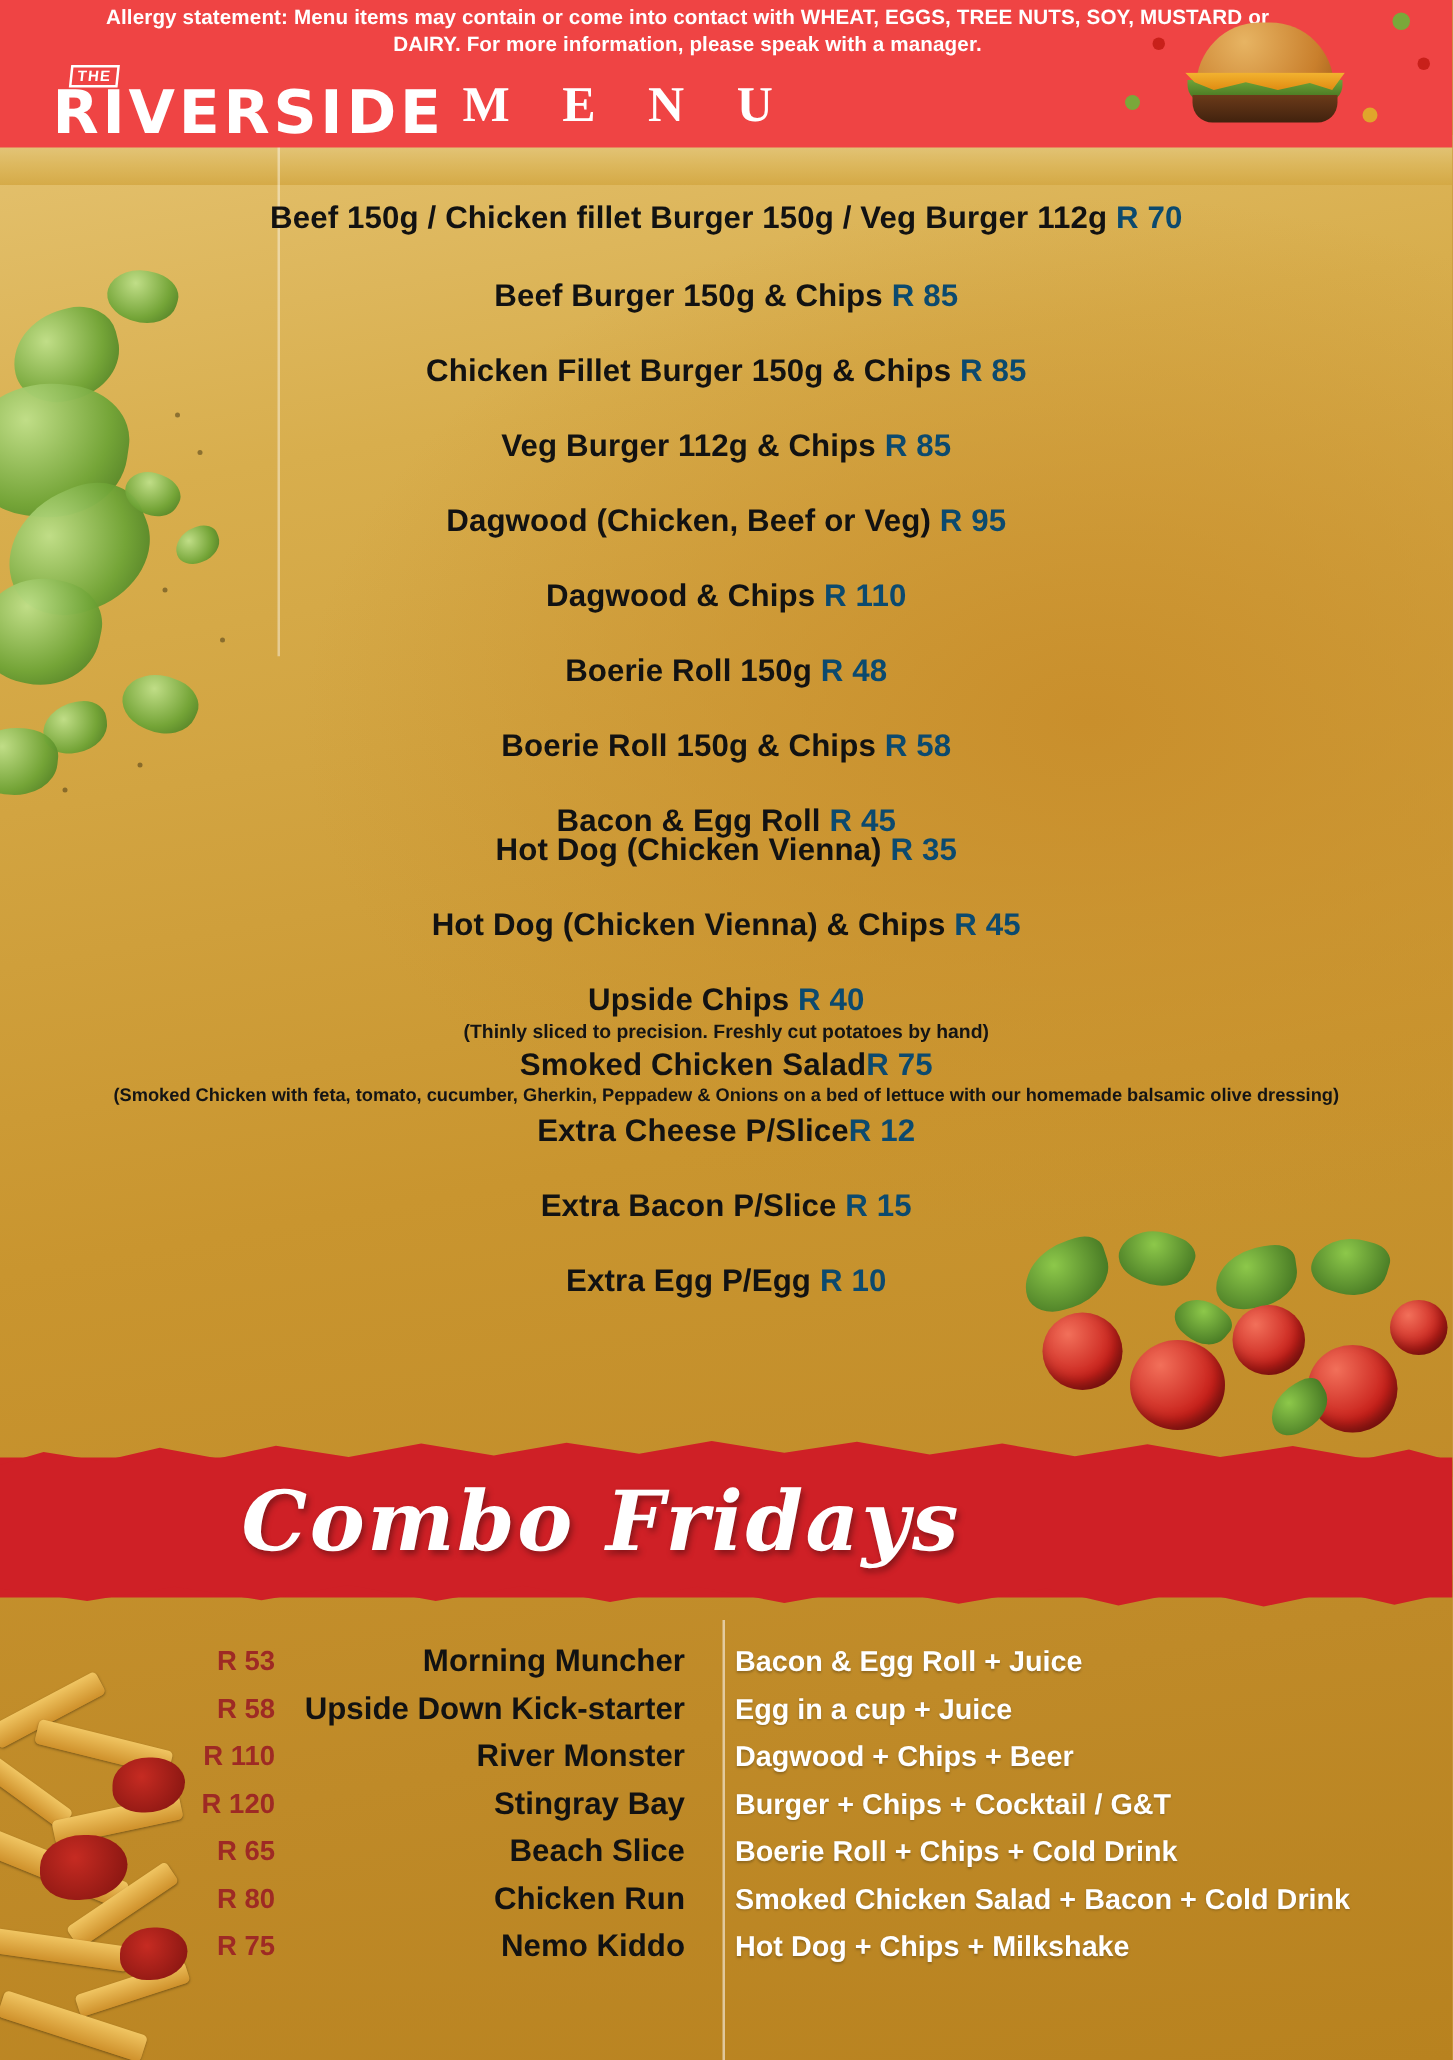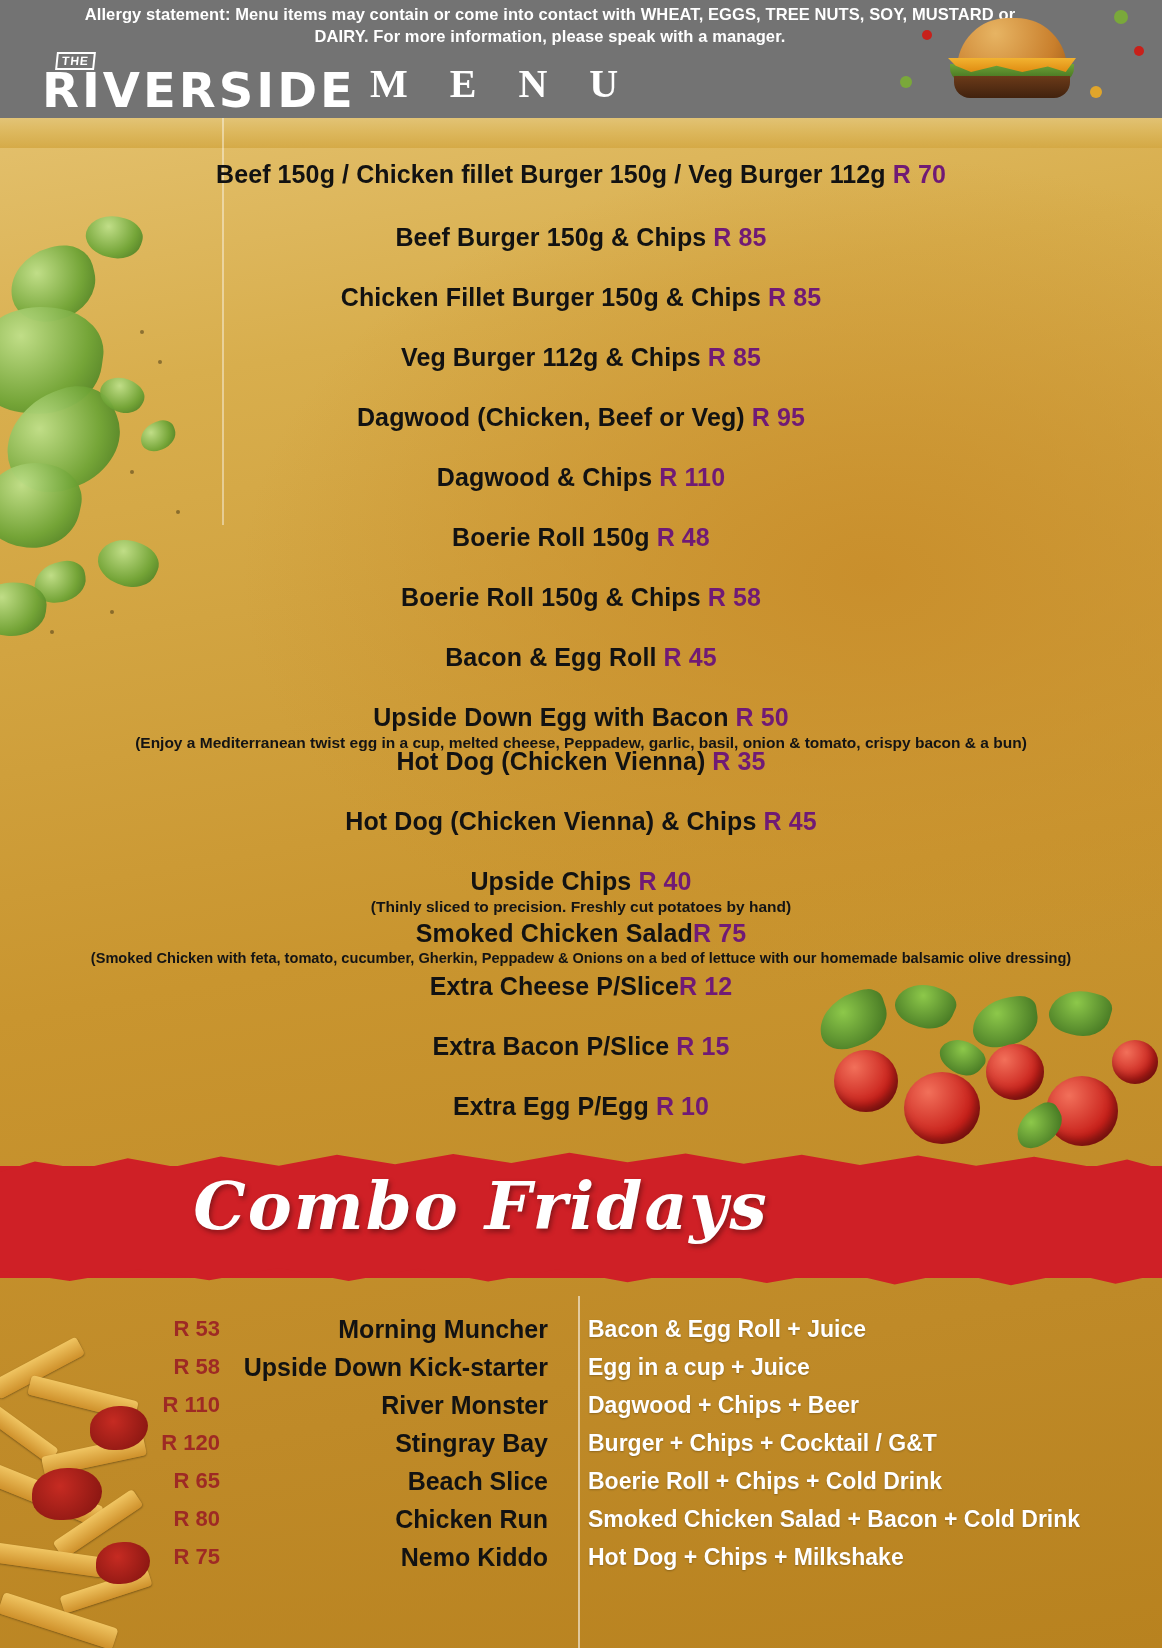--- a/index.html
+++ b/index.html
@@ -23,21 +23,21 @@
   }
   .bg-topband {
     position: absolute; left:0; right:0; top:108px; height: 40px;
     background: linear-gradient(180deg,#e7ce8c 0%, #dcb75c 60%, #d3a742 100%);
     opacity: .85;
   }
 
   
   .header {
     position: absolute; left: 0; top: 0; width: 100%; height: 118px;
-    background: #737373;
+    background: #ef4444;
     overflow: hidden;
     z-index: 5;
   }
   .allergy {
     position: absolute; left: 60px; top: 4px; width: 980px;
     text-align: center;
     color: #ffffff;
     font-size: 16.5px;
     font-weight: bold;
     line-height: 1.32;
@@ -149,21 +149,21 @@
     z-index: 4;
   }
   .item {
     color: #121212;
     font-size: 25px;
     font-weight: bold;
     line-height: 1;
     letter-spacing: .1px;
     white-space: nowrap;
   }
-  .item .price { color: #701a75; font-weight: bold; }
+  .item .price { color: #0c4a6e; font-weight: bold; }
   .desc {
     color: #141414;
     font-weight: bold;
     font-size: 15.5px;
     line-height: 1.1;
     margin-top: 4px;
   }
   .desc.small { font-size: 14.6px; }
   .row { margin: 0; }
 
@@ -185,21 +185,21 @@
       100% 100%, 0% 100%);
   }
   .torn-bottom {
     position: absolute; left: 0; top: 112px; width: 1162px; height: 36px;
     background: #cf2026;
     clip-path: polygon(0% 0%, 100% 0%, 100% 38%, 96% 66%, 92% 36%, 87% 70%,
       82% 34%, 77% 68%, 72% 30%, 66% 64%, 60% 28%, 54% 62%, 48% 26%, 42% 60%,
       36% 24%, 30% 58%, 24% 22%, 18% 56%, 12% 26%, 6% 58%, 0% 30%);
   }
   .combo-title {
-    position: absolute; left: 0; top: 19px; width: 962px;
+    position: absolute; left: 0; top: 30px; width: 962px;
     text-align: center;
     color: #ffffff;
     font-family: "DejaVu Serif", serif;
     font-style: italic;
     font-size: 66px;
     font-weight: bold;
     letter-spacing: 2px;
     text-shadow: 2px 3px 5px rgba(0,0,0,.35);
   }
 
@@ -317,24 +317,20 @@
   </div>
 
   <div class="row" style="margin-top:35px;">
     <div class="item"><span>Boerie Roll 150g &amp; Chips</span> <span class="price">R 58</span></div>
   </div>
 
   <div class="row" style="margin-top:35px;">
     <div class="item"><span>Bacon &amp; Egg Roll</span> <span class="price">R 45</span></div>
   </div>
 
-  <div class="row" style="margin-top:35px;">
-    <div class="item"><span>Upside Down Egg with Bacon</span> <span class="price">R 50</span></div>
-    <div class="desc">(Enjoy a Mediterranean twist egg in a cup, melted cheese, Peppadew, garlic, basil, onion &amp; tomato, crispy bacon &amp; a bun)</div>
-  </div>
 
   <div class="row" style="margin-top:-2px;">
     <div class="item"><span>Hot Dog (Chicken Vienna)</span> <span class="price">R 35</span></div>
   </div>
 
   <div class="row" style="margin-top:35px;">
     <div class="item"><span>Hot Dog (Chicken Vienna) &amp; Chips</span> <span class="price">R 45</span></div>
   </div>
 
   <div class="row" style="margin-top:35px;">

